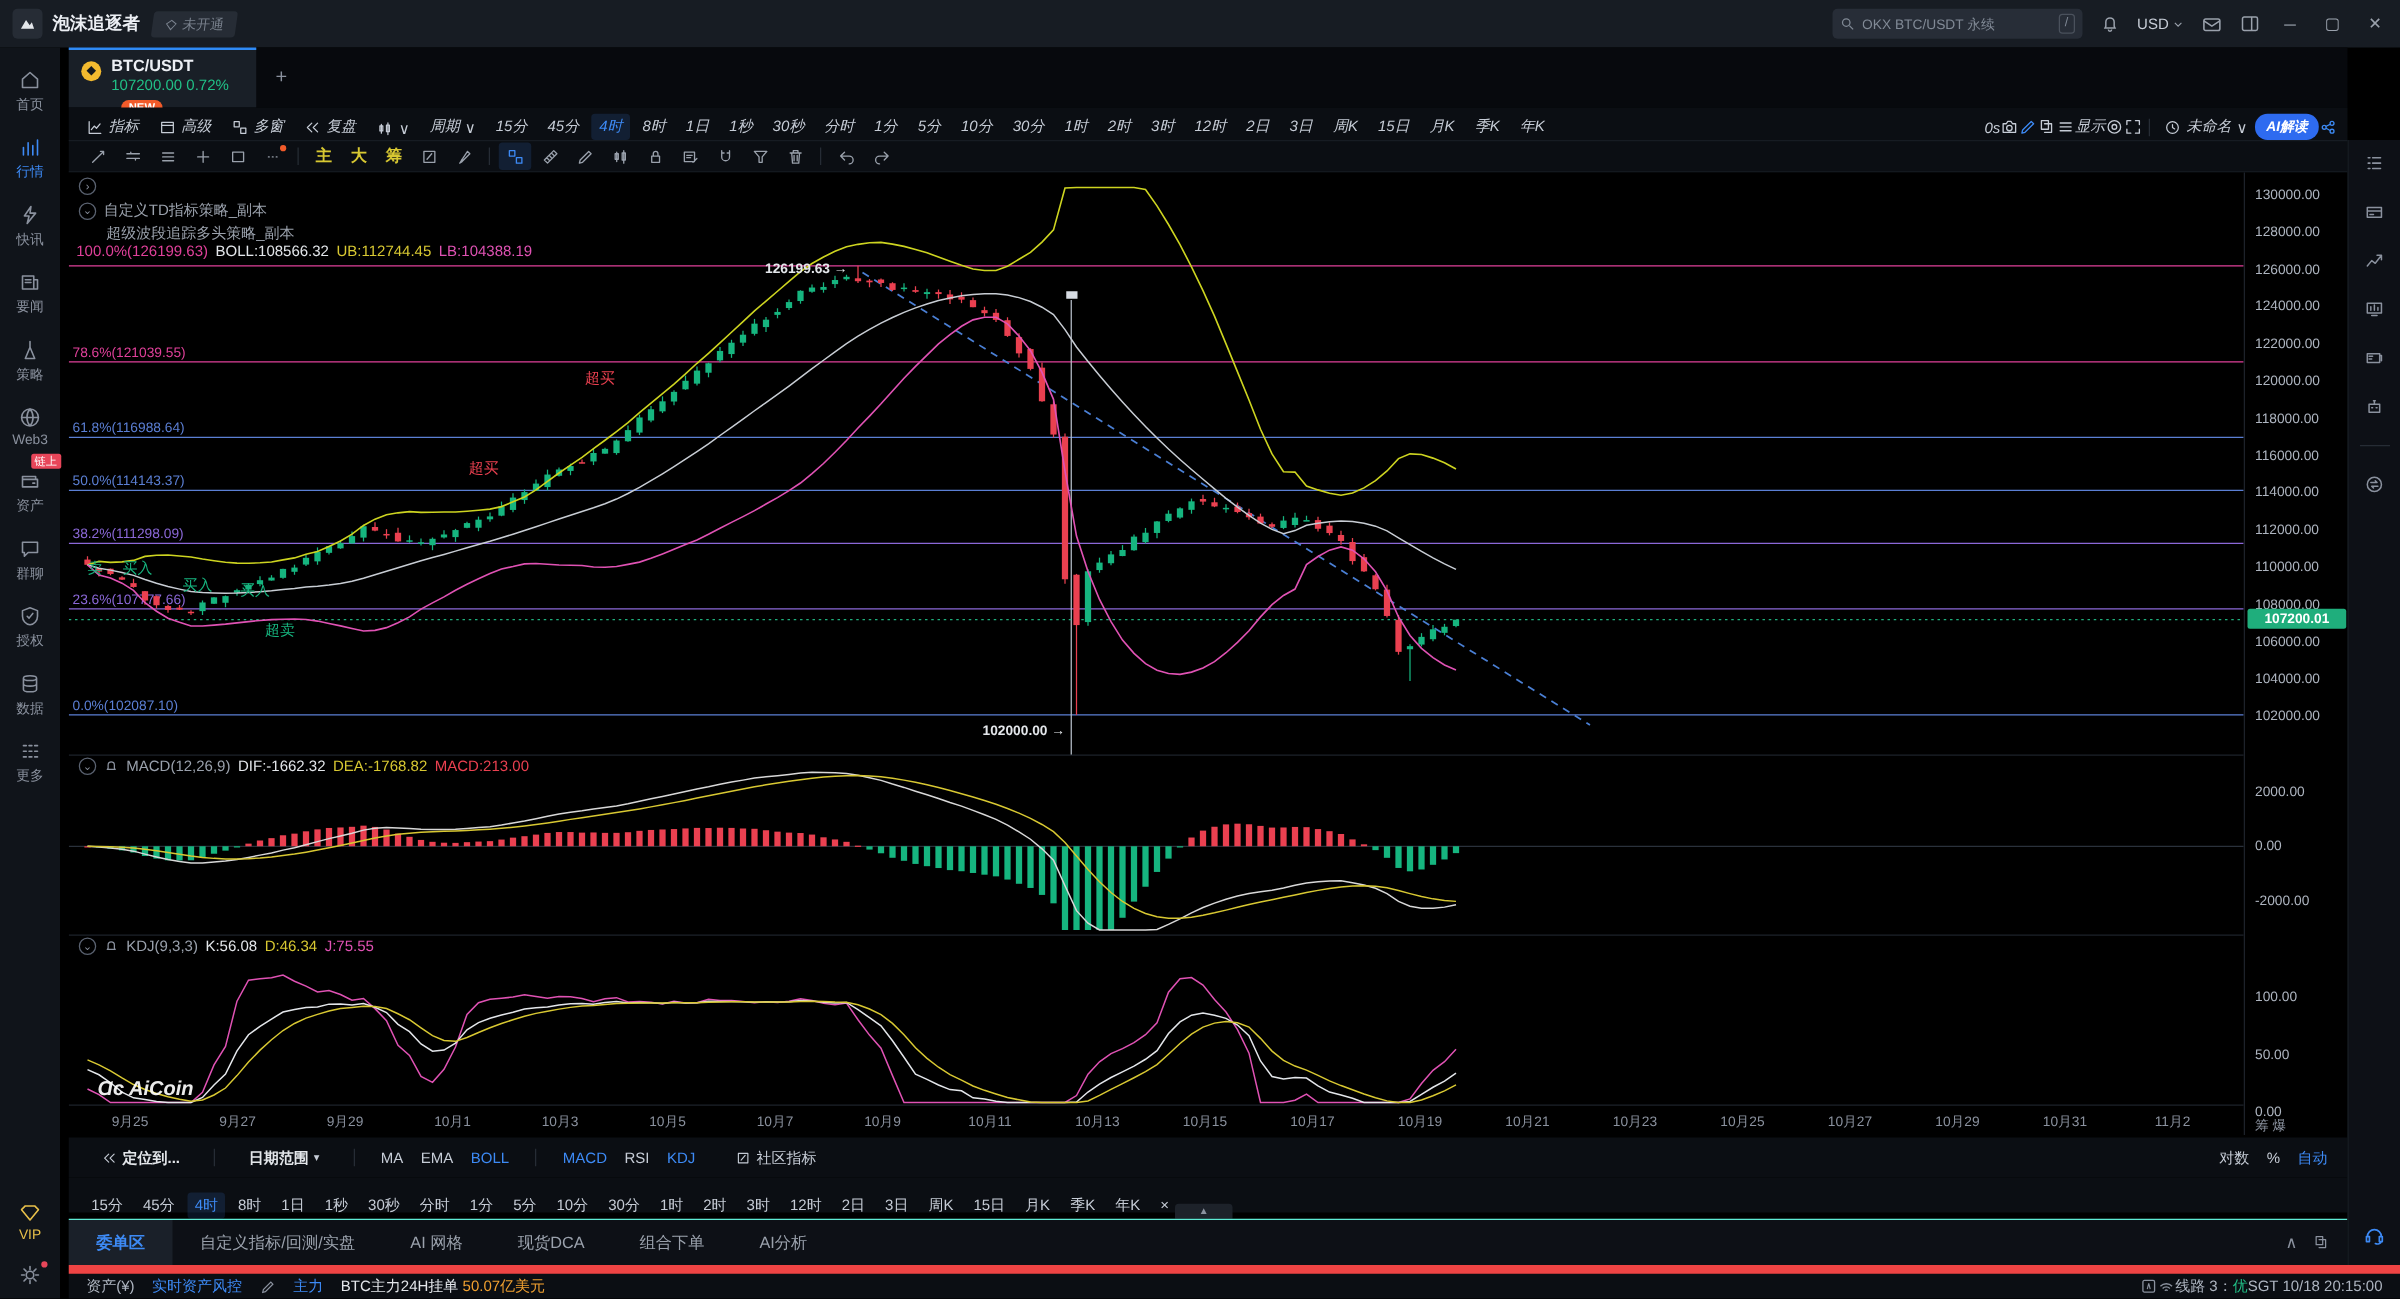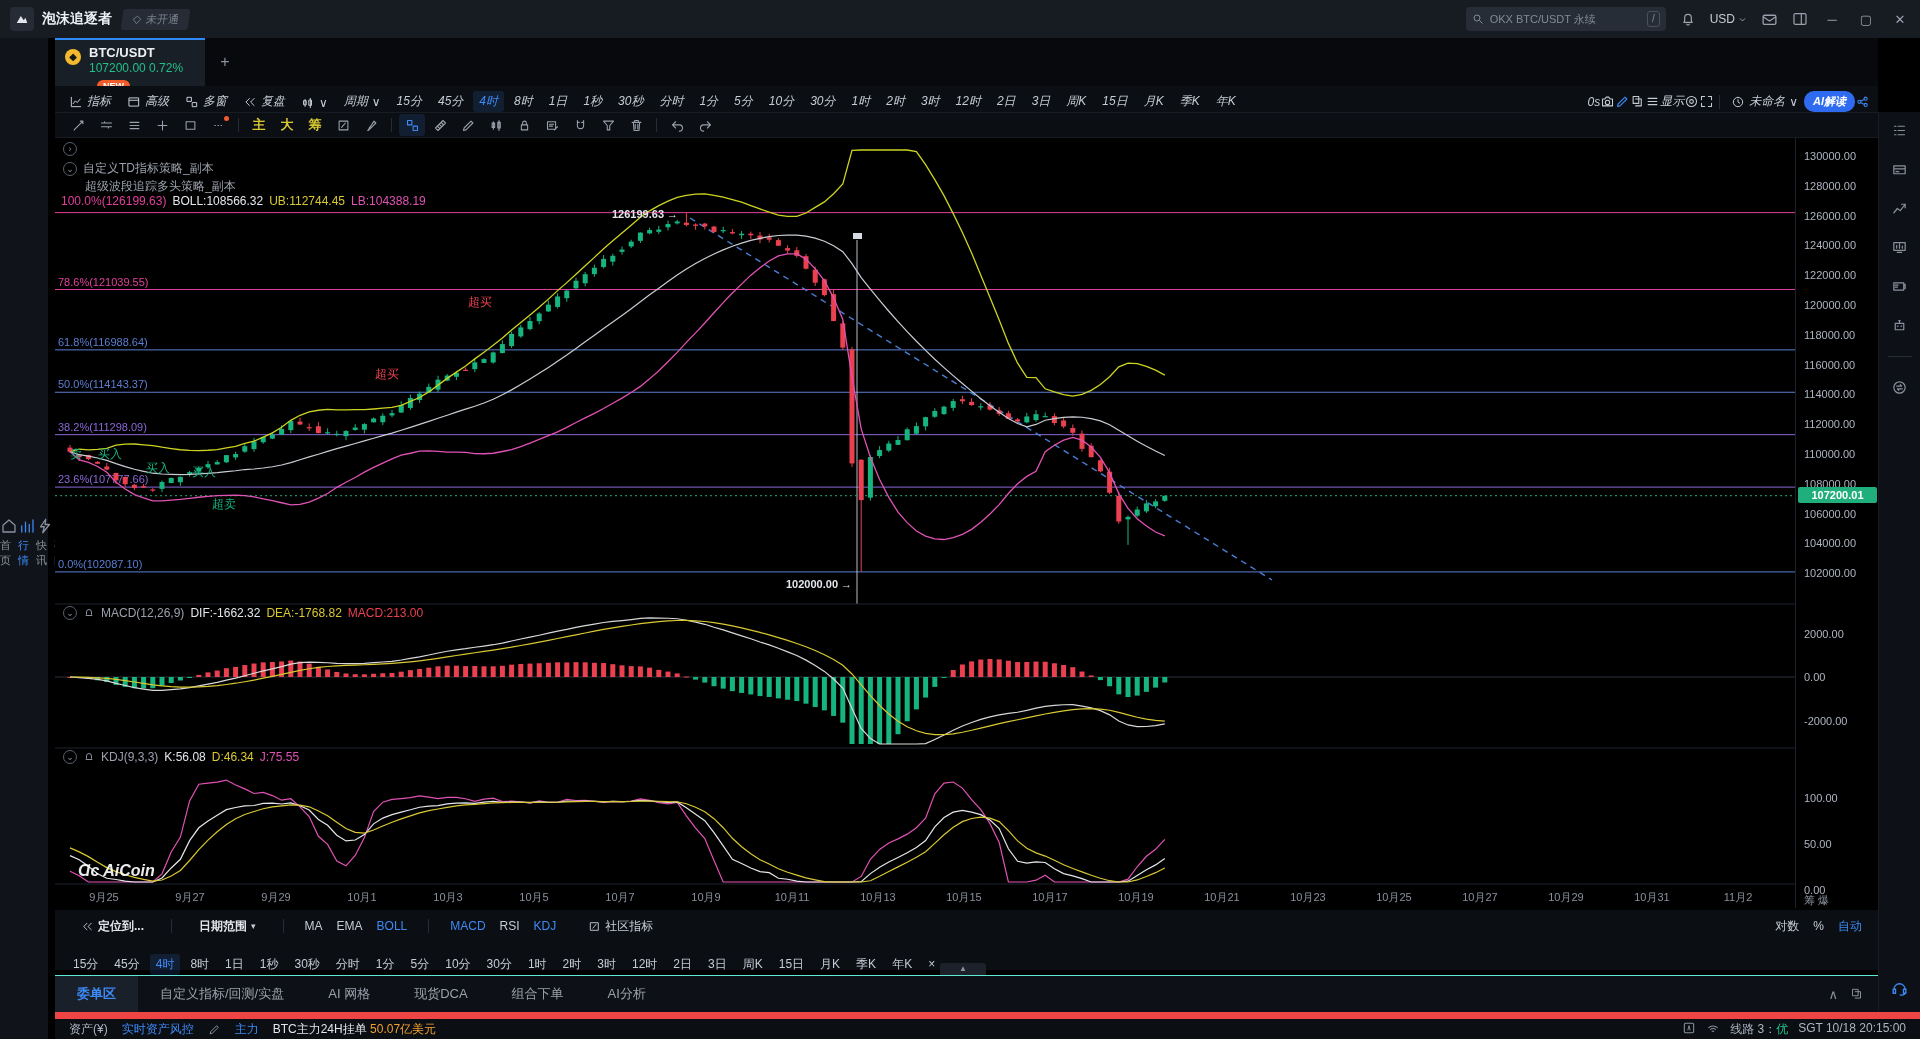--- a/index.html
+++ b/index.html
@@ -13,21 +13,21 @@
   .appname { font-size:14px; font-weight:bold; color:#eceff4; }
   .tb-badge { margin-left:10px; background:#262c35; color:#7a828e; font-size:11px; padding:3px 10px; border-radius:3px; display:flex; align-items:center; gap:4px; transform:skewX(-8deg); }
   .tb-right { margin-left:auto; display:flex; align-items:center; gap:14px;justify-content:flex-end; }
   .searchbox { width:200px; height:24px; background:#272d37; border-radius:4px; display:flex; align-items:center; padding:0 6px; gap:6px; }
   .searchbox .ph { font-size:11px; color:#818a96; flex:1; white-space:nowrap; overflow:hidden; }
   .slashkey { border:1px solid #4a515c; color:#818a96; border-radius:3px; font-size:10px; padding:0 4px; line-height:14px; }
   .usd { font-size:12px; color:#c6ccd6; display:flex; align-items:center; gap:3px; }
   .winbtn { color:#9aa1ac; font-size:13px; width:20px; text-align:center; }
 
   
-  .leftrail { position:absolute; left:0; top:38px; width:48px; height:1001px; background:#10141a; display:flex; flex-direction:row; align-items:center; padding-top:8px; }
+  .leftrail { position:absolute; left:0; top:38px; width:48px; height:1001px; background:#10141a; display:flex; flex-direction:column; align-items:center; padding-top:8px; }
   .lr-item { width:55px; display:flex; flex-direction:column; align-items:center; gap:3px; padding:9px 0; color:#8a919e; font-size:11px; position:relative; cursor:pointer; }
   .lr-item.on { color:#3d8af5; }
   .lr-item .chip { position:absolute; top:-4px; left:28px; background:#e8465a; color:#fff; font-size:9px; padding:1px 3px; border-radius:2px; line-height:10px; }
   .lr-vip { margin-top:auto; color:#e8c04a !important; }
   .lr-gear { position:relative; padding:8px 0 10px; }
   .reddot { position:absolute; top:6px; right:14px; width:5px; height:5px; border-radius:50%; background:#e8465a; }
 
   
   .tabstrip { position:absolute; left:55px; top:38px; width:1823px; height:48px; background:#07090d; display:flex; align-items:stretch; }
   .symtab { position:relative; width:150px; background:#191f27; border-top:2px solid #2f8af5; padding:5px 10px 0 34px; }
@@ -65,21 +65,21 @@
   .rowA .grp { display:flex; align-items:center; gap:14px; padding:0 10px; }
   .rowB { position:absolute; left:55px; top:942px; width:1823px; height:28px; background:#0b0e13; display:flex; align-items:center; gap:4px; padding:0 12px; font-size:12px; }
   .collapse { position:absolute; left:940px; top:963px; width:46px; height:12px; background:#1d222a; border-radius:3px 3px 0 0; color:#8a919e; font-size:8px; text-align:center; line-height:12px; }
   .tabsrow { position:absolute; left:55px; top:975px; width:1823px; height:37px; background:#0d1016; border-top:1px solid #5eead4; display:flex; align-items:stretch; font-size:13px; }
   .btab { display:flex; align-items:center; padding:0 22px; color:#9aa1ac; cursor:pointer; }
   .btab.on { background:#1a2029; color:#3d8af5; font-weight:bold; }
   .tabs-right { margin-left:auto; display:flex; align-items:center; gap:12px; padding-right:14px; color:#8a919e; }
 
   
   .statusbar { position:absolute; left:55px; top:1012px; width:1865px; height:27px; background:#0b0e13; border-top:7px solid #ef4444; display:flex; align-items:center; gap:14px; padding:0 14px; font-size:12px; color:#aeb5c0; }
-  .sb-right { margin-left:auto; display:flex; gap:10px; }
+  .sb-right { margin-left:auto; display:flex; align-items:center; }
 
   
   .rightrail { position:absolute; left:1878px; top:112px; width:42px; height:900px; background:#0d1016; border-left:1px solid #171c23; display:flex; flex-direction:column; align-items:center; padding-top:10px; gap:22px; }
   .rr-icon { color:#8a919e; cursor:pointer; }
   .rr-div { width:24px; height:1px; background:#262c35; }
   .rr-bot { margin-top:auto; margin-bottom:14px; display:flex; flex-direction:column; gap:16px; align-items:center; }
   svg.ic { display:block; }
 </style>
 </head>
 <body>

